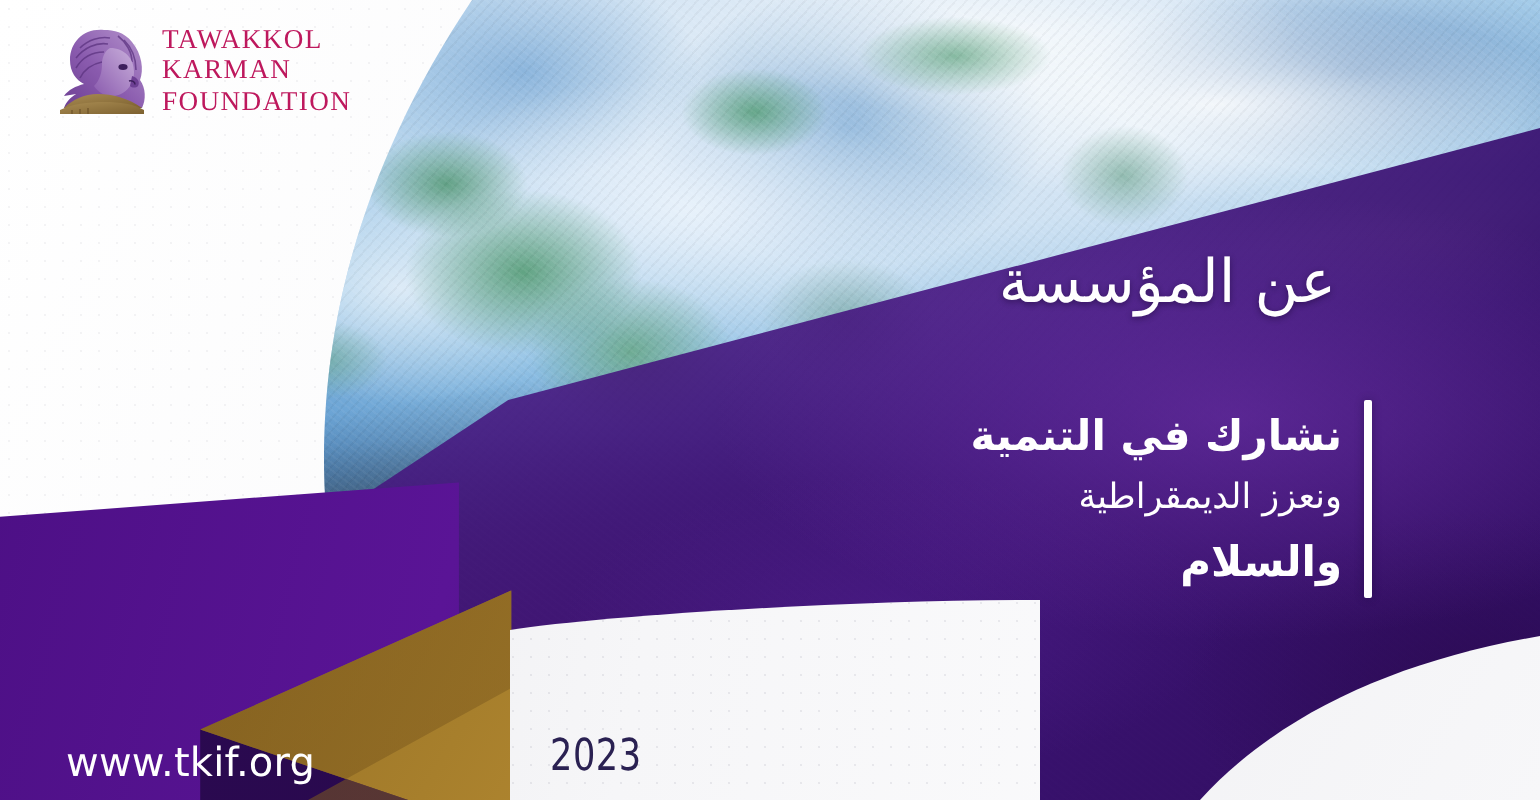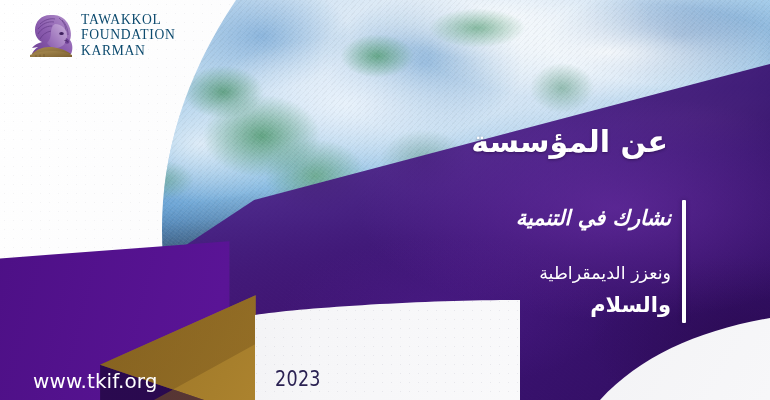--- a/index.html
+++ b/index.html
@@ -150,60 +150,60 @@
   }
 
   
   .logo {
     position:absolute; left:28px; top:10px;
     display:flex; align-items:center; gap:7px;
   }
   .logo-mark { width:46px; height:50px; flex:0 0 auto; }
   .logo-text {
     font-family:"Liberation Serif", serif;
-    color:#0c4a6e;
+    color:#be185d;
     font-size:13.6px;
     line-height:15.6px;
     letter-spacing:.7px;
   }
   .logo-text div { white-space:nowrap; }
 
   
   .headline {
     position:absolute; right:102px; top:125px;
     text-align:right;
     direction:rtl;
     color:#ffffff;
     font-family:"DejaVu Sans", sans-serif;
   }
   .headline-main {
     font-size:30px;
     line-height:34px;
-    font-weight:700;
+    font-weight:400;
     letter-spacing:.3px;
     text-shadow:0 1px 3px rgba(20,4,40,.45);
   }
 
   .sub-wrap {
     position:absolute; right:84px; top:200px;
     display:flex; flex-direction:row; align-items:stretch; gap:11px;
     direction:rtl;
   }
   .sub-bar {
     width:4px; background:#ffffff; border-radius:1px;
     align-self:stretch;
     box-shadow:0 0 4px rgba(20,4,40,.35);
   }
   .sub-lines {
     direction:rtl; text-align:right; color:#ffffff;
     font-family:"DejaVu Sans", sans-serif;
     padding:2px 0 2px 0;
   }
-  .sub-lines .l1 { font-size:21px; line-height:32px; font-weight:700; letter-spacing:.2px;font-style:italic; }
-  .sub-lines .l2 { font-size:17.5px; line-height:31px; font-weight:400; letter-spacing:.2px;margin-top:24px; }
+  .sub-lines .l1 { font-size:21px; line-height:32px; font-weight:700; letter-spacing:.2px; }
+  .sub-lines .l2 { font-size:17.5px; line-height:31px; font-weight:400; letter-spacing:.2px; }
   .sub-lines .l3 { font-size:21px; line-height:32px; font-weight:700; letter-spacing:.2px;text-align:right; }
 
   
   .website {
     position:absolute; left:33px; top:369px;
     color:#ffffff;
     font-family:"DejaVu Sans", sans-serif;
     font-size:20px;
     letter-spacing:.1px;
   }
@@ -292,22 +292,22 @@
         <path d="M2 45 C8 42 16 41 24 41 C32 41 39 42 44 45 L44 47 L2 47 Z" fill="url(#bodyG)"></path>
         <g stroke="#6d5228" stroke-width="0.7" fill="none" opacity="0.85">
           <path d="M8 45 L8 47"></path>
             <path d="M12 44.5 L12 47"></path>
             <path d="M16 44 L16 47"></path>
         </g>
       </svg>
     </span>
     <span class="logo-text">
       <div>TAWAKKOL</div>
+      <div>KARMAN</div>
       <div>FOUNDATION</div>
-      <div>KARMAN</div>
     </span>
   </div>
 
   <div class="headline">
     <div class="headline-main">عن المؤسسة</div>
   </div>
 
   <div class="sub-wrap">
     <span class="sub-bar"></span>
     <span class="sub-lines">

